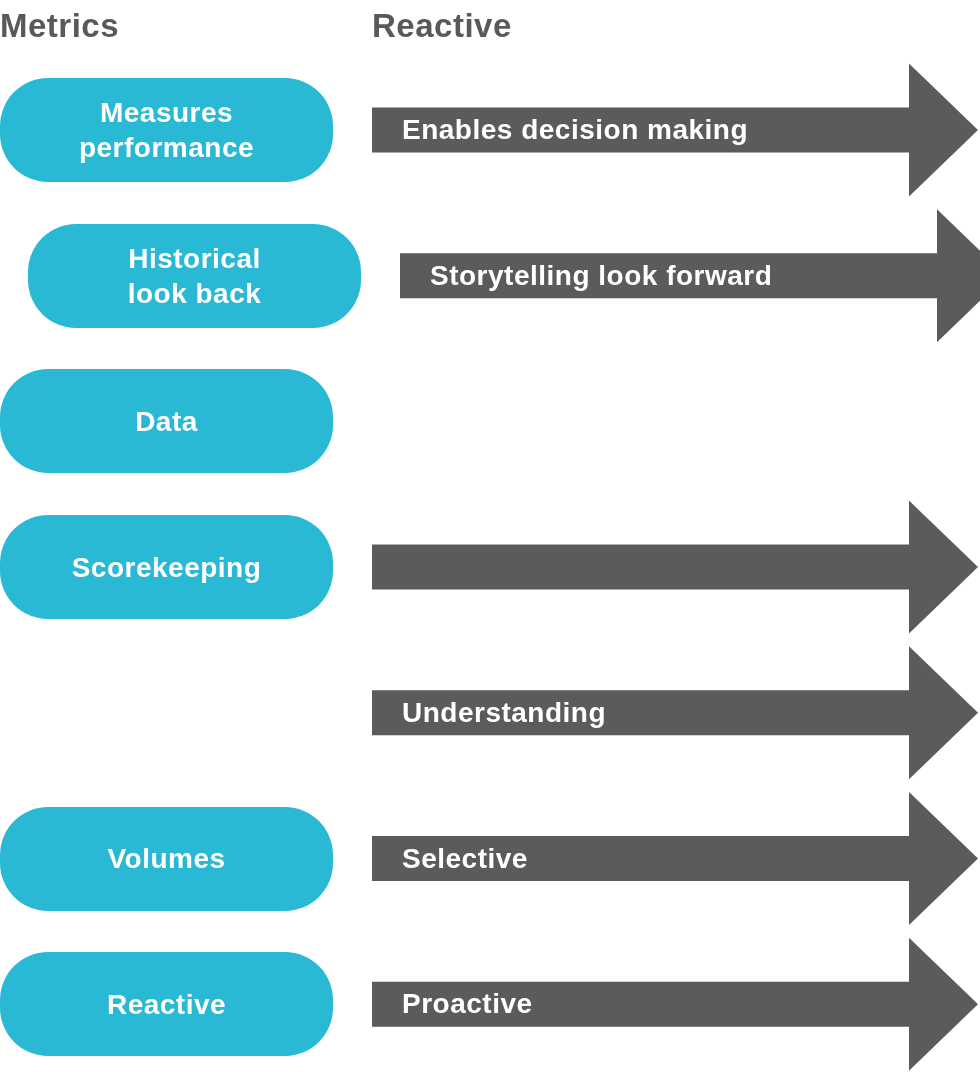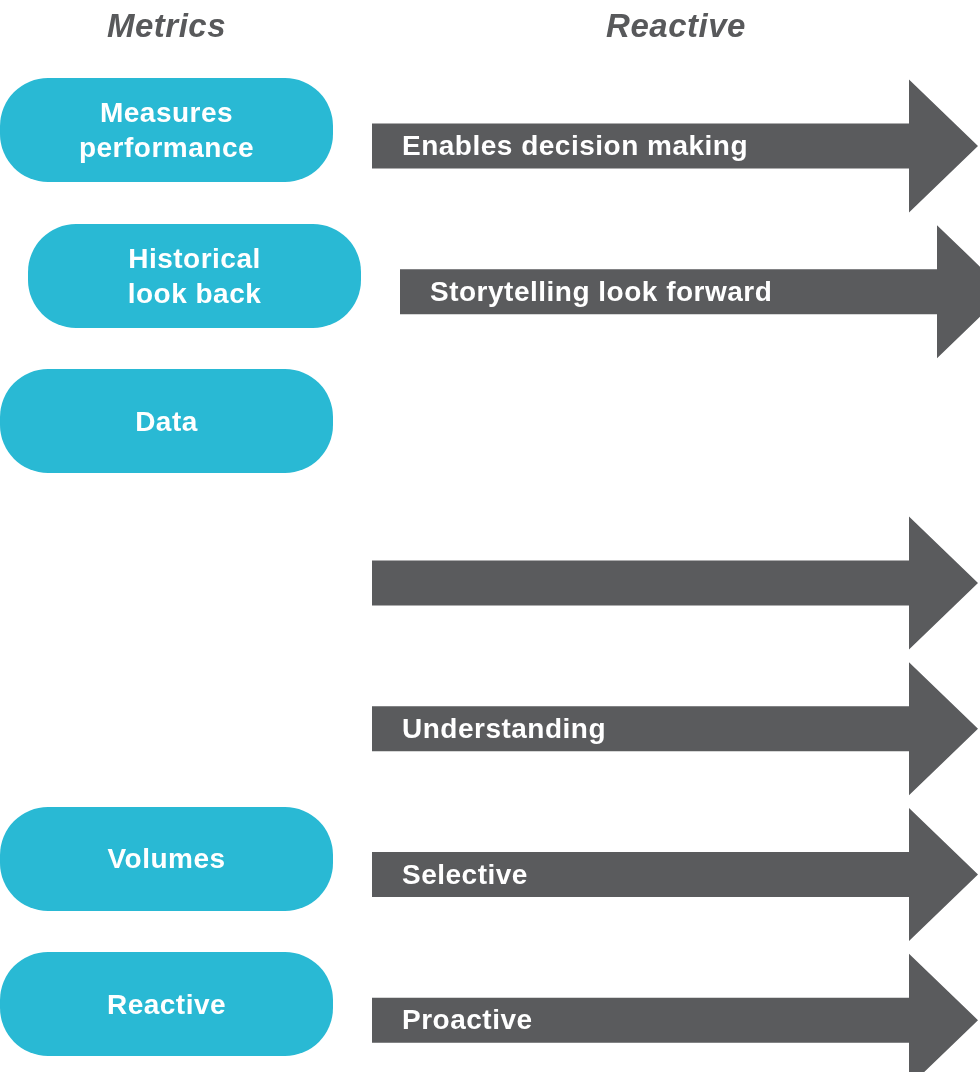--- a/index.html
+++ b/index.html
@@ -15,23 +15,22 @@
     overflow: hidden;
     font-family: "Liberation Sans", sans-serif;
     font-weight: bold;
   }
   .col-header {
     position: absolute;
     top: 6px;
     font-size: 33px;
     letter-spacing: 0.5px;
     color: var(--heading, #58595B);
-    text-align: center;
+    text-align: left;
     line-height: 1.2;
-    font-style: italic;
   }
   .col-header.left  { left: 0;     width: 333px; }
   .col-header.right { left: 372px; width: 608px; }
 
   .row {
     position: absolute;
     left: 0;
     width: 980px;
     height: 146px;
   }
@@ -51,21 +50,21 @@
     color: var(--label, #FFFFFF);
     font-size: 28px;
     line-height: 1.25;
     text-align: center;
     white-space: pre-line;
     letter-spacing: 0.5px;
   }
   .arrow {
     position: absolute;
     left: 372px;
-    top: 16px;
+    top: 0;
     width: 608px;
     height: 146px;
   }
   .arrow-shape {
     position: absolute;
     inset: 0;
     background: var(--arrow, #5A5B5D);
     clip-path: polygon(0px 50.5px, 537px 50.5px, 537px 6.5px, 606px 73px,
                        537px 139.5px, 537px 95.5px, 0px 95.5px);
   }
@@ -109,20 +108,23 @@
     </div>
   </div>
 
   <div class="row" style="top: 348.4px;">
     <div class="pill">
       <span class="pill-label">Data</span>
     </div>
   </div>
 
   <div class="row" style="top: 494.1px;">
+    <div class="pill">
+      <span class="pill-label">Scorekeeping</span>
+    </div>
     <div class="arrow">
       <div class="arrow-shape"></div>
     </div>
   </div>
 
   <div class="row" style="top: 639.8px;">
     <div class="arrow">
       <div class="arrow-shape"></div>
       <span class="arrow-label">Understanding</span>
     </div>

